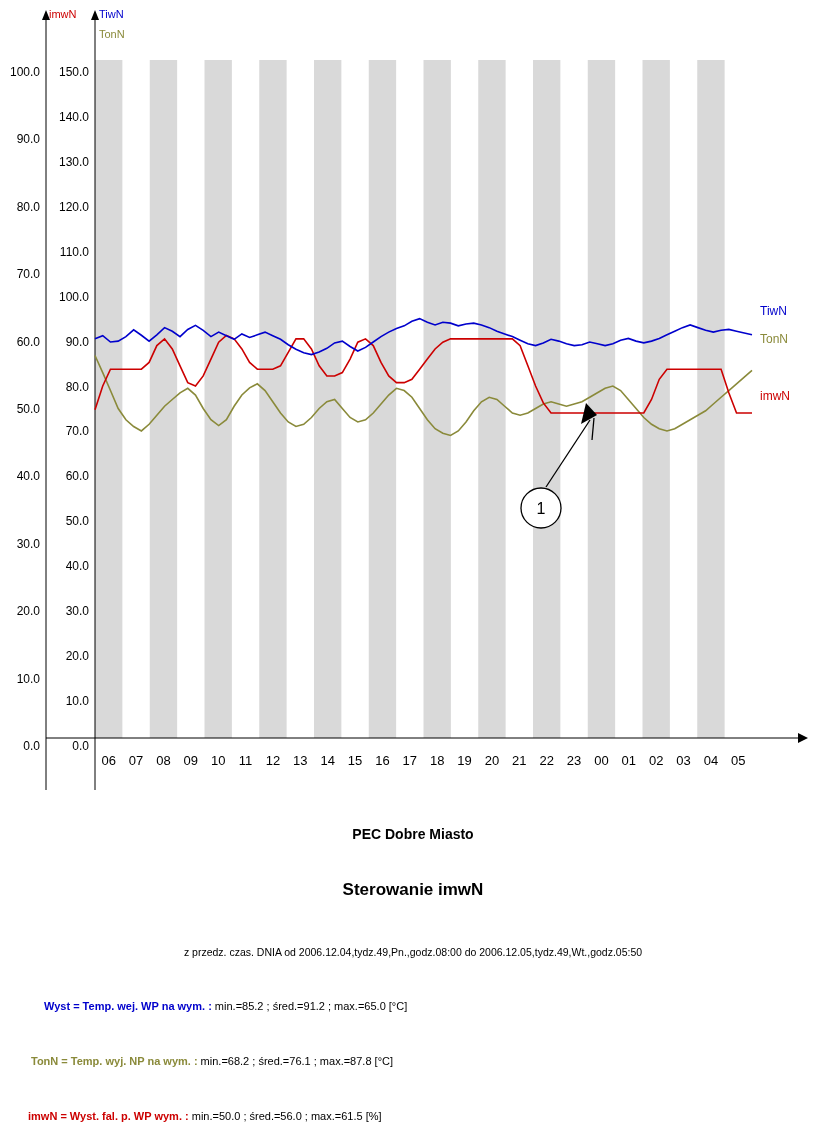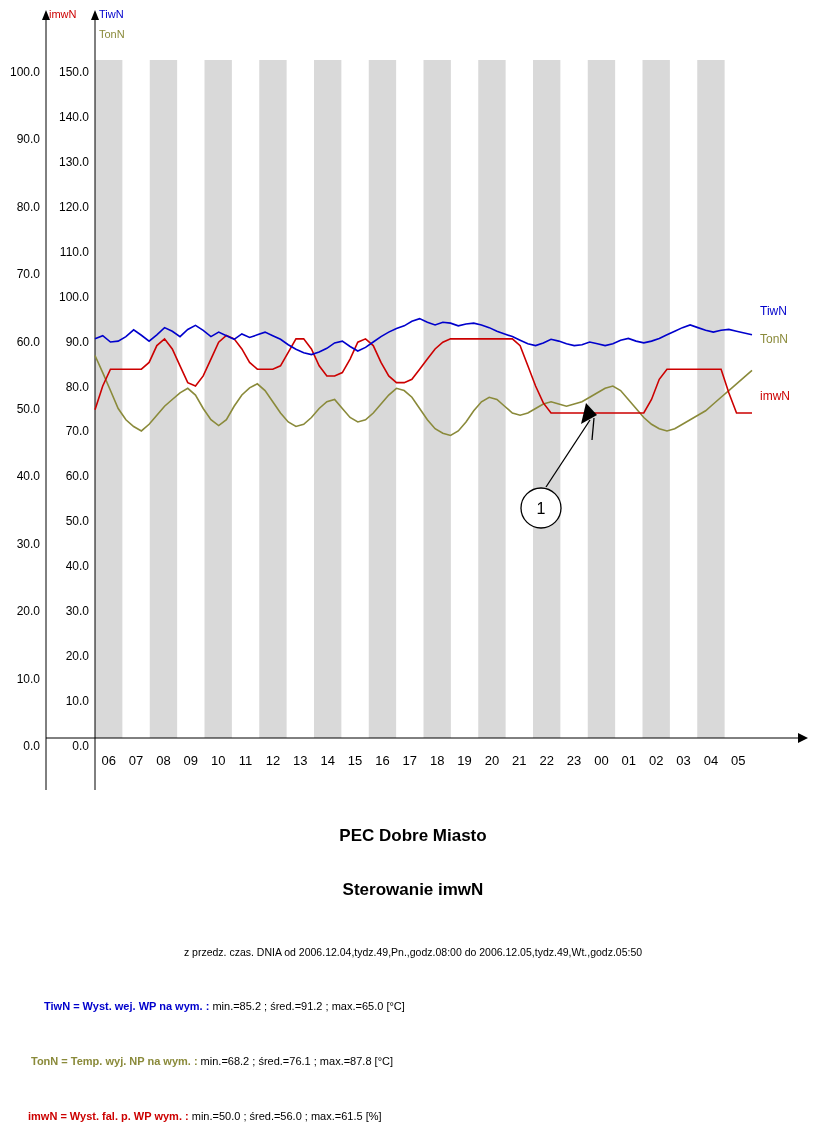--- a/index.html
+++ b/index.html
@@ -4,21 +4,21 @@
 <style>
   html,body{margin:0;padding:0;}
   body{width:826px;height:1135px;background:#ffffff;font-family:"Liberation Sans",sans-serif;position:relative;overflow:hidden;}
   #chart-root{position:absolute;left:0;top:0;width:826px;height:1135px;}
   svg.plot{position:absolute;left:0;top:0;}
   .axlabel{font-size:11px;}
   .tick-left{font-size:12px;fill:#000;}
   .tick-mid{font-size:12px;fill:#000;}
   .xtick{font-size:13px;fill:#000;}
   .serieslabel{font-size:12px;}
-  .title1{position:absolute;width:826px;text-align:center;font-size:17px;font-weight:bold;color:#000;}
+  .title1{position:absolute;width:826px;text-align:center;font-size:14px;font-weight:bold;color:#000;}
   .title2{position:absolute;width:826px;text-align:center;font-size:17px;font-weight:bold;color:#000;}
   .subtitle{position:absolute;width:826px;text-align:center;font-size:10.5px;color:#000;}
   .legendrow{position:absolute;font-size:11px;}
   .legendrow b{font-weight:bold;}
   .lg-blue{color:#0000cc;}
   .lg-olive{color:#8a8a3a;}
   .lg-red{color:#cc0000;}
   .legend-stats{color:#000;}
   .callout-num{font-size:16px;fill:#000;}
 </style>
@@ -129,21 +129,21 @@
       <circle cx="541" cy="508" r="20" fill="#fff" stroke="#000" stroke-width="1.3"></circle>
       <text class="callout-num" x="541" y="514" text-anchor="middle">1</text>
     </g>
   </svg>
 
   <div class="title1" style="top:826px;">PEC Dobre Miasto</div>
   <div class="title2" style="top:880px;">Sterowanie imwN</div>
   <div class="subtitle" style="top:946px;">z przedz. czas. DNIA od 2006.12.04,tydz.49,Pn.,godz.08:00 do 2006.12.05,tydz.49,Wt.,godz.05:50</div>
 
   <div class="legendrow lg-blue" style="left:44px;top:1000px;">
-    <b>TiwN = Wyst. wej. WP na wym. :</b><span class="legend-stats"> min.=85.2 ; śred.=91.2 ; max.=65.0 [°C]</span>
+    <b>Wyst = Temp. wej. WP na wym. :</b><span class="legend-stats"> min.=85.2 ; śred.=91.2 ; max.=65.0 [°C]</span>
   </div>
   <div class="legendrow lg-olive" style="left:31px;top:1055px;">
     <b>TonN = Temp. wyj. NP na wym. :</b><span class="legend-stats"> min.=68.2 ; śred.=76.1 ; max.=87.8 [°C]</span>
   </div>
   <div class="legendrow lg-red" style="left:28px;top:1110px;">
     <b>imwN = Wyst. fal. p. WP wym. :</b><span class="legend-stats"> min.=50.0 ; śred.=56.0 ; max.=61.5 [%]</span>
   </div>
 </div>
 
 </body></html>

